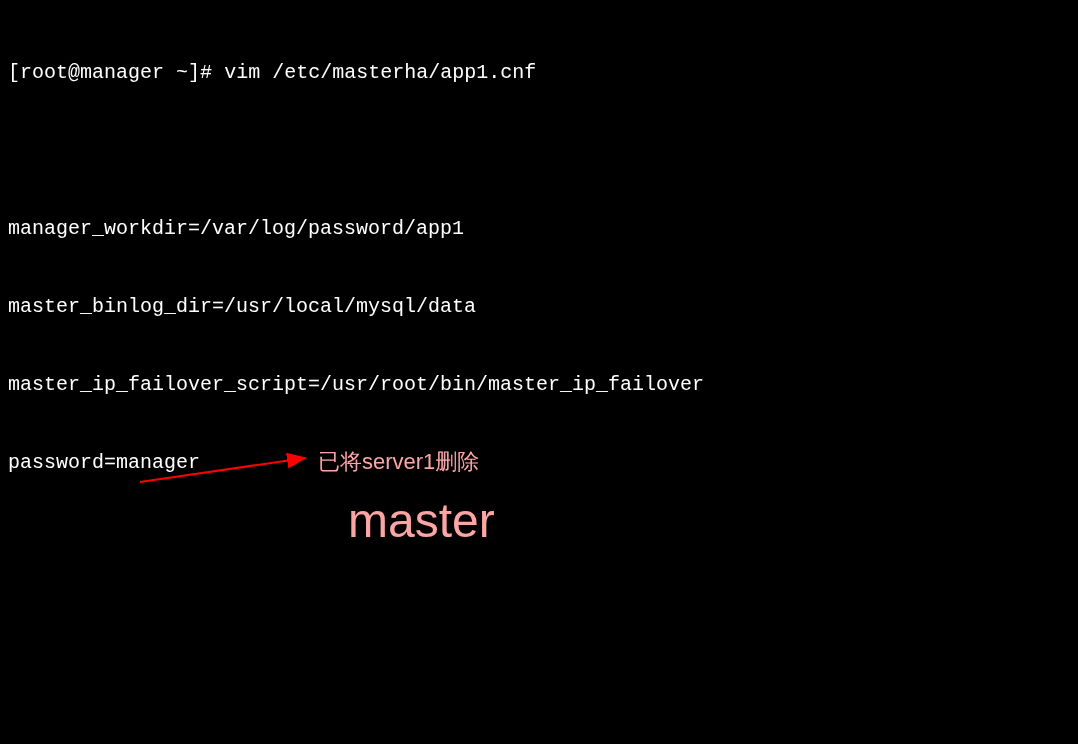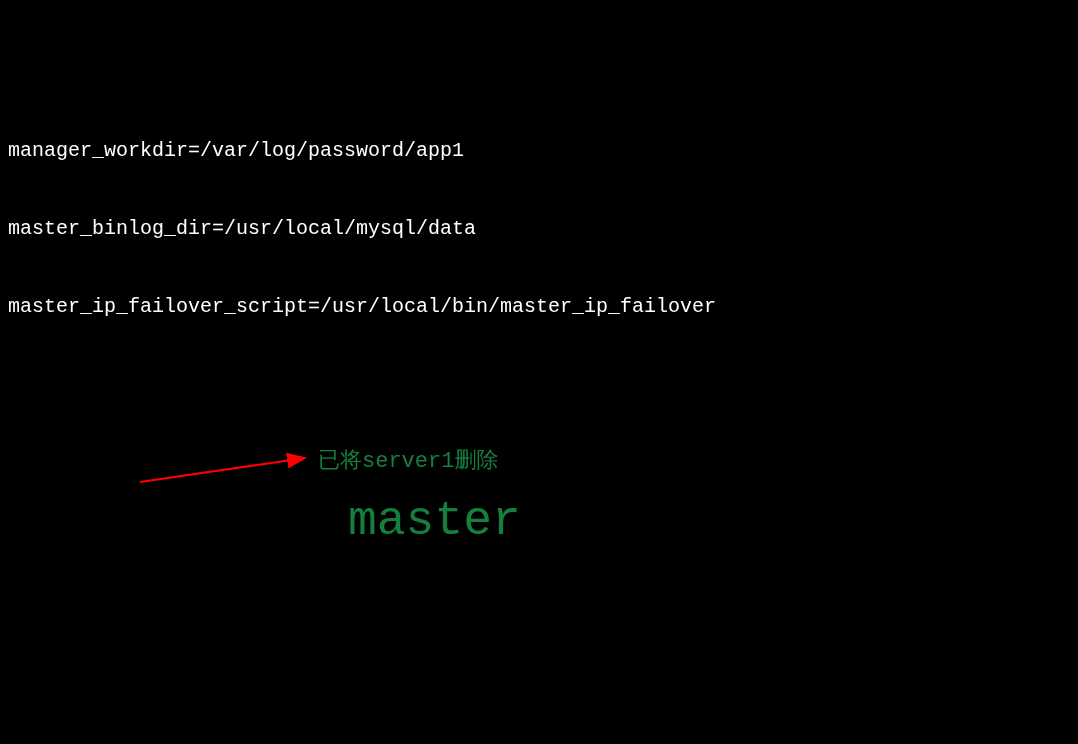--- a/index.html
+++ b/index.html
@@ -22,22 +22,22 @@
     .terminal {
       white-space: pre-wrap;
       word-break: break-all;
     }
     .line {
       display: block;
       min-height: 1.3em;
     }
     .annotation {
       position: absolute;
-      color: #15803d;
-      font-family: Liberation Mono, monospace;
+      color: #fca5a5;
+      font-family: Liberation Sans, sans-serif;
       pointer-events: none;
     }
     .annotation-arrow {
       position: absolute;
       pointer-events: none;
     }
     .annotation-text1 {
       left: 318px;
       top: 448px;
       font-size: 22px;
@@ -45,24 +45,26 @@
     .annotation-text2 {
       left: 348px;
       top: 490px;
       font-size: 48px;
     }
   </style>
 </head>
 <body>
 
 <div class="terminal">
+  <span class="line"><span>[</span><span>root</span><span>@</span><span>manager</span> <span>~</span><span>]</span><span>#</span> <span>vim /etc/masterha/app1.cnf</span></span>
   <span class="line"> </span>
   <span class="line">manager_workdir=/var/log/password/app1</span>
   <span class="line">master_binlog_dir=/usr/local/mysql/data</span>
-  <span class="line">master_ip_failover_script=/usr/local/bin/master_ip_failover</span>
+  <span class="line">master_ip_failover_script=/usr/root/bin/master_ip_failover</span>
+  <span class="line">password=manager</span>
   
   
   
   
   
   
   
   
   
   

